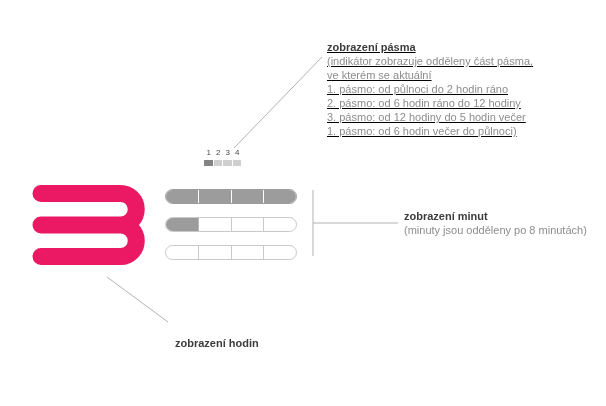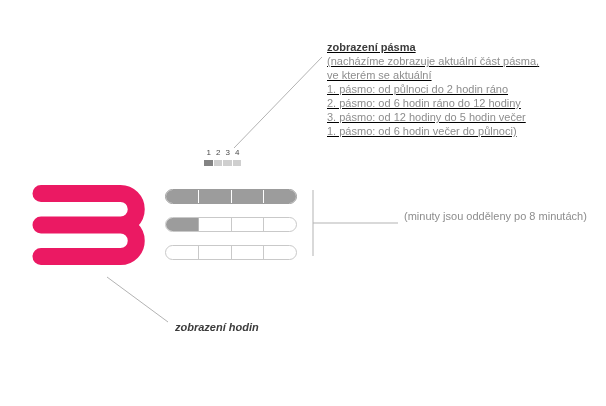--- a/index.html
+++ b/index.html
@@ -30,21 +30,21 @@
   .minute-row .seg.filled{background:#9c9c9c;border-right-color:#b8b8b8;}
   .minute-row.all-filled{border-color:#9c9c9c;}
   .minute-row.all-filled .seg{border-right:1px solid #fff;}
   .minute-row.all-filled .seg:last-child{border-right:none;}
 
   
   .label-title{font-size:11px;font-weight:bold;color:#3c3c3c;line-height:14px;}
   .label-line{font-size:11px;color:#8d8d8d;line-height:14px;}
   .band-label{position:absolute;left:327px;top:40px;width:240px;text-decoration:underline;}
   .minutes-label{position:absolute;left:404px;top:209px;width:200px;}
-  .hours-label{position:absolute;left:175px;top:320px;font-style:italic;}
+  .hours-label{position:absolute;left:175px;top:336px;}
 </style>
 </head>
 <body>
 
 <div class="canvas">
 
   <svg class="connectors" viewBox="0 0 606 406" xmlns="http://www.w3.org/2000/svg">
     <line x1="234" y1="148" x2="322" y2="57" stroke="#b3b3b3" stroke-width="1"></line>
     <line x1="313" y1="190" x2="313" y2="256" stroke="#b3b3b3" stroke-width="1"></line>
     <line x1="313" y1="223" x2="398" y2="223" stroke="#b3b3b3" stroke-width="1"></line>
@@ -88,29 +88,30 @@
       <div class="minute-row">
         <div class="seg"></div>
         <div class="seg"></div>
         <div class="seg"></div>
         <div class="seg"></div>
       </div>
     </div>
 
   <div class="band-label">
     <div class="label-title">zobrazení pásma</div>
-    <div class="label-line">(nacházíme zobrazuje aktuální část pásma,</div>
+    <div class="label-line">(indikátor zobrazuje odděleny část pásma,</div>
     <div class="label-line">ve kterém se aktuální</div>
     <div class="label-line">1. pásmo: od půlnoci do 2 hodin ráno</div>
     <div class="label-line">2. pásmo: od 6 hodin ráno do 12 hodiny</div>
     <div class="label-line">3. pásmo: od 12 hodiny do 5 hodin večer</div>
     <div class="label-line">1. pásmo: od 6 hodin večer do půlnoci)</div>
   </div>
 
   <div class="minutes-label">
+    <div class="label-title">zobrazení minut</div>
     <div class="label-line">(minuty jsou odděleny po 8 minutách)</div>
   </div>
 
   <div class="hours-label">
     <div class="label-title">zobrazení hodin</div>
   </div>
 
 </div>
 
 </body></html>

